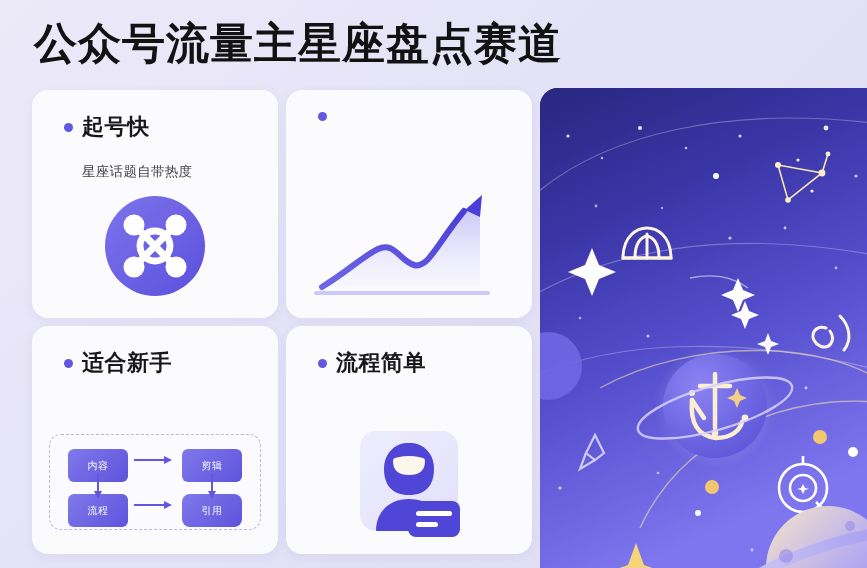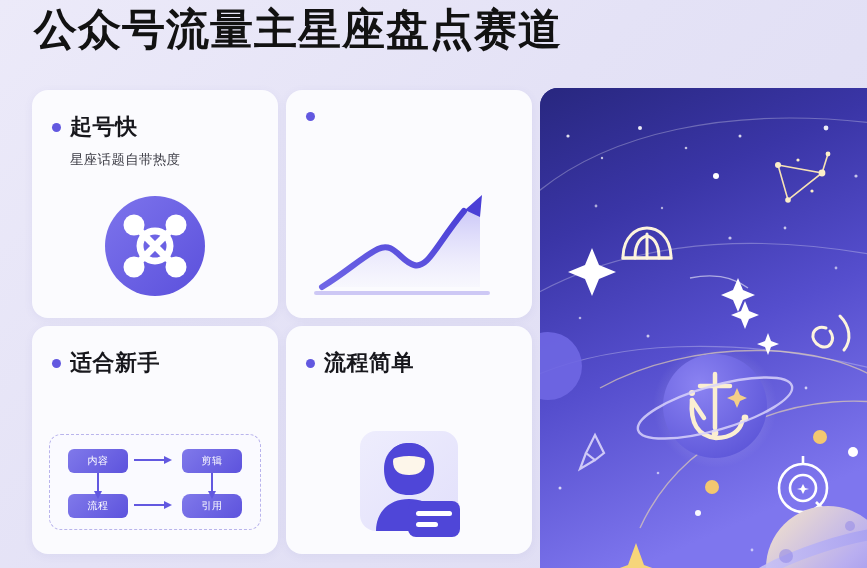--- a/index.html
+++ b/index.html
@@ -10,21 +10,21 @@
   }
   body {
     background: linear-gradient(135deg, #eceaf9 0%, #e4e2f6 45%, #dedcf3 100%);
     position: relative;
   }
   .page { position: relative; width: 867px; height: 568px; }
 
   
   .title {
     position: absolute;
-    left: 34px; top: 0;
+    left: 34px; top: 14px;
     font-size: 43px;
     font-weight: bold;
     color: #121212;
     letter-spacing: 1px;
     white-space: nowrap;
     line-height: 58px;
   }
 
   
   .cards {
@@ -33,39 +33,39 @@
     width: 500px; height: 460px;
     display: grid;
     grid-template-columns: 246px 246px;
     grid-template-rows: 228px 228px;
     gap: 8px 8px;
   }
   .card {
     background: #fbfbfe;
     border-radius: 16px;
     box-shadow: 0 2px 10px rgba(90,80,170,0.07);
-    padding: 22px 20px 14px 20px;
+    padding: 22px 20px 14px 32px;
     position: relative;
     overflow: hidden;
   }
   .card-head { display: flex; align-items: center; gap: 9px; }
   .dot {
     width: 9px; height: 9px;
     border-radius: 50%;
     background: #6258e0;
     flex: 0 0 auto;
   }
   .card-title {
     font-size: 22px;
     font-weight: bold;
     color: #17171c;
     letter-spacing: .5px;
   }
   .card-sub {
-    margin-top: 9px;
+    margin-top: 21px;
     margin-left: 18px;
     font-size: 13.5px;
     color: #3d3d46;
     letter-spacing: .3px;
   }
   .card-visual {
     position: absolute;
     left: 0; right: 0; bottom: 8px;
     height: 128px;
     display: flex;
@@ -88,21 +88,21 @@
   .flowbox {
     border: 1px dashed #b9b4ec;
     border-radius: 12px;
     width: 212px; height: 96px;
     margin: 0 auto;
     position: relative;
     background: #fafaff;
   }
   .fnode {
     position: absolute;
-    width: 60px; height: 24px;
+    width: 60px; height: 33px;
     border-radius: 6px;
     background: linear-gradient(135deg, #8079ea 0%, #5d53dd 100%);
     color: #fff;
     font-size: 10px;
     display: flex; align-items: center; justify-content: center;
     letter-spacing: .5px;
   }
   .n1 { left: 18px; top: 14px; }
   .n2 { left: 132px; top: 14px; }
   .n3 { left: 18px; top: 59px; }

